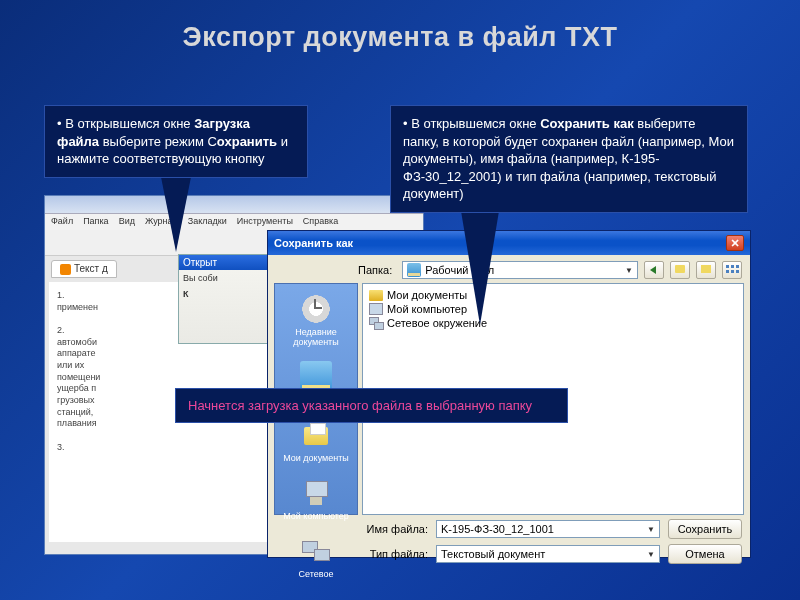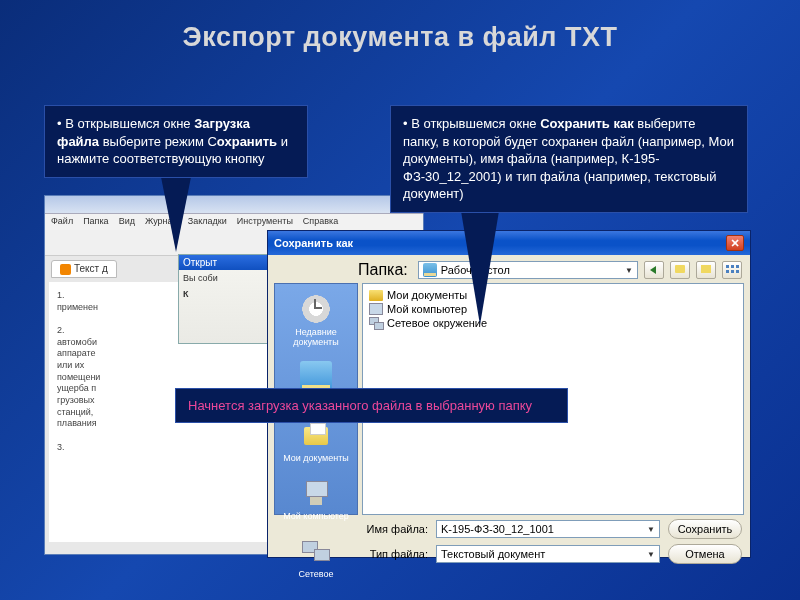--- a/index.html
+++ b/index.html
@@ -150,21 +150,21 @@
     line-height:14px;
     border-radius:2px;
     cursor:pointer;
   }
   .sd-toprow {
     display:flex;
     align-items:center;
     padding:6px 8px 4px 90px;
     gap:6px;
   }
-  .sd-toprow label { font-size:16px; margin-right:4px; }
+  .sd-toprow label { font-size:11px; margin-right:4px; }
   .sd-folder-select {
     flex:1;
     height:18px;
     background:#fff;
     border:1px solid #7f9db9;
     display:flex;
     align-items:center;
     padding:0 4px;
     font-size:11px;
   }
@@ -269,21 +269,21 @@
     border:1px solid #7f9db9;
     font-size:11px;
     padding:0 4px;
     display:flex;
     align-items:center;
   }
   .sd-btn {
     width:74px;height:20px;
     background:linear-gradient(#fff,#e8e4d4);
     border:1px solid #aca899;
-    border-radius:10px;
+    border-radius:3px;
     font-size:11px;
     text-align:center;
     line-height:18px;
     cursor:pointer;
   }
   .chev { font-size:8px; color:#333; margin-left:auto; }
   .tb-back::after{content:"";position:absolute;left:5px;top:4px;border-top:4px solid transparent;border-bottom:4px solid transparent;border-right:6px solid #2a7a2a;}
   .tb-up::after{content:"";position:absolute;left:4px;top:3px;width:10px;height:8px;background:#f0d860;border-radius:1px;}
   .tb-new::after{content:"";position:absolute;left:4px;top:3px;width:10px;height:8px;background:#f0d860;}
   .tb-view::after{content:"";position:absolute;left:3px;top:3px;width:3px;height:3px;background:#4a80c0;box-shadow:5px 0 #4a80c0,10px 0 #4a80c0,0 5px #4a80c0,5px 5px #4a80c0,10px 5px #4a80c0;}

